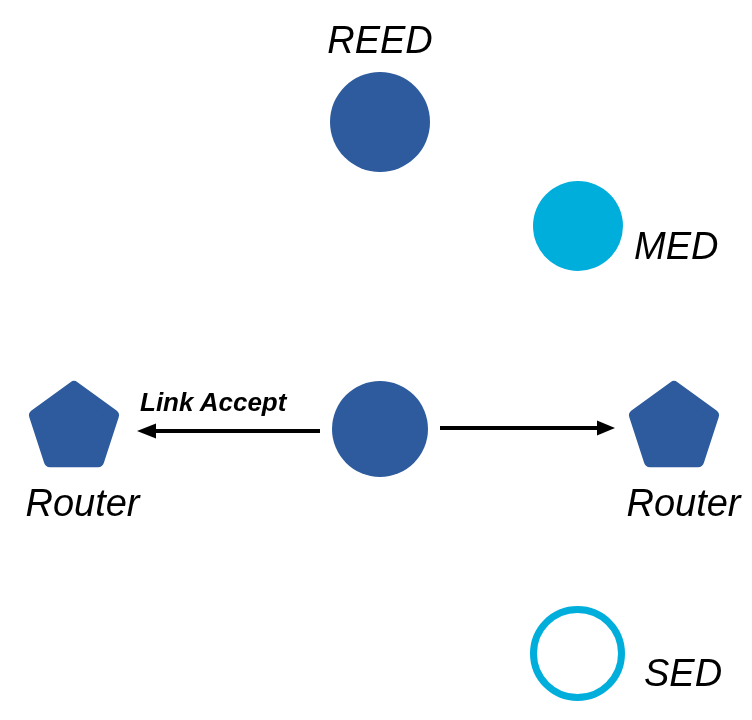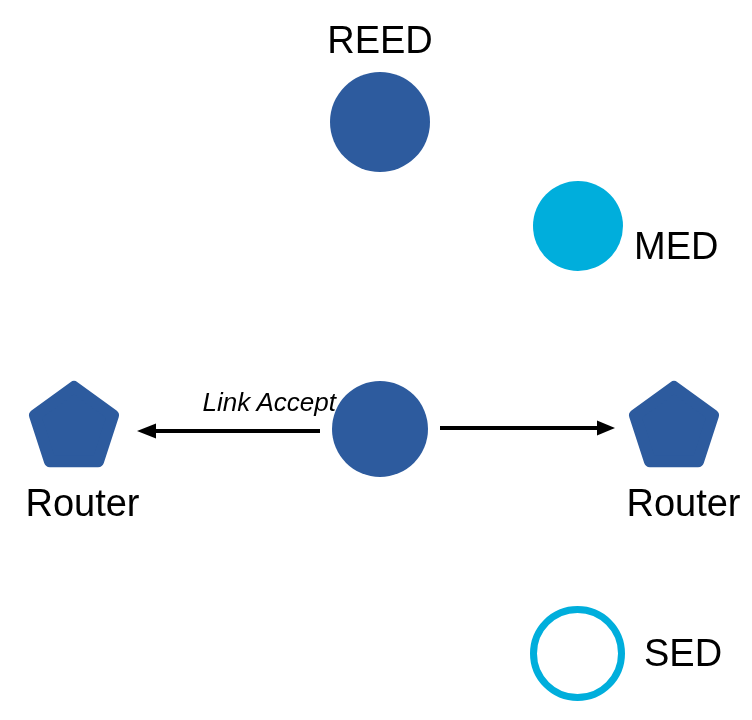--- a/index.html
+++ b/index.html
@@ -14,30 +14,32 @@
     background: var(--background, #ffffff);
     font-family: "Liberation Sans", sans-serif;
     overflow: hidden;
   }
   .node-label {
     position: absolute;
     font-size: 38px;
     line-height: 40px;
     color: var(--label-black, #000000);
     white-space: nowrap;
+    font-style: italic;
   }
   .centered { text-align: center; }
   .edge-label {
     position: absolute;
     font-size: 26px;
     line-height: 28px;
     font-style: italic;
     color: var(--label-black, #000000);
-    text-align: right;
+    text-align: left;
     white-space: nowrap;
+    font-weight: bold;
   }
   .circle {
     position: absolute;
     border-radius: 50%;
   }
   .solid-blue { background: var(--node-blue, #2d5b9e); }
   .solid-cyan { background: var(--node-cyan, #00aedc); }
   .ring-cyan {
     background: #ffffff;
     border: 7px solid var(--node-cyan, #00aedc);
@@ -89,15 +91,15 @@
     <polygon class="pentagon-poly" points="50,7 11,35.3 25.9,81.2 74.1,81.2 89,35.3"></polygon>
   </svg>
   <div class="node-label centered" style="left:0px; top:483px; width:165px;">Router</div>
 
   <svg class="shape-svg" style="left:624px; top:380px;" width="100" height="96">
     <polygon class="pentagon-poly" points="50,7 11,35.3 25.9,81.2 74.1,81.2 89,35.3"></polygon>
   </svg>
   <div class="node-label centered" style="left:601px; top:483px; width:165px;">Router</div>
 
   <div class="circle ring-cyan" style="left:530px; top:606px; width:95px; height:95px;"></div>
-  <div class="node-label" style="left:644px; top:633px;">SED</div>
+  <div class="node-label" style="left:644px; top:653px;">SED</div>
 
 </div>
 
 </body></html>

